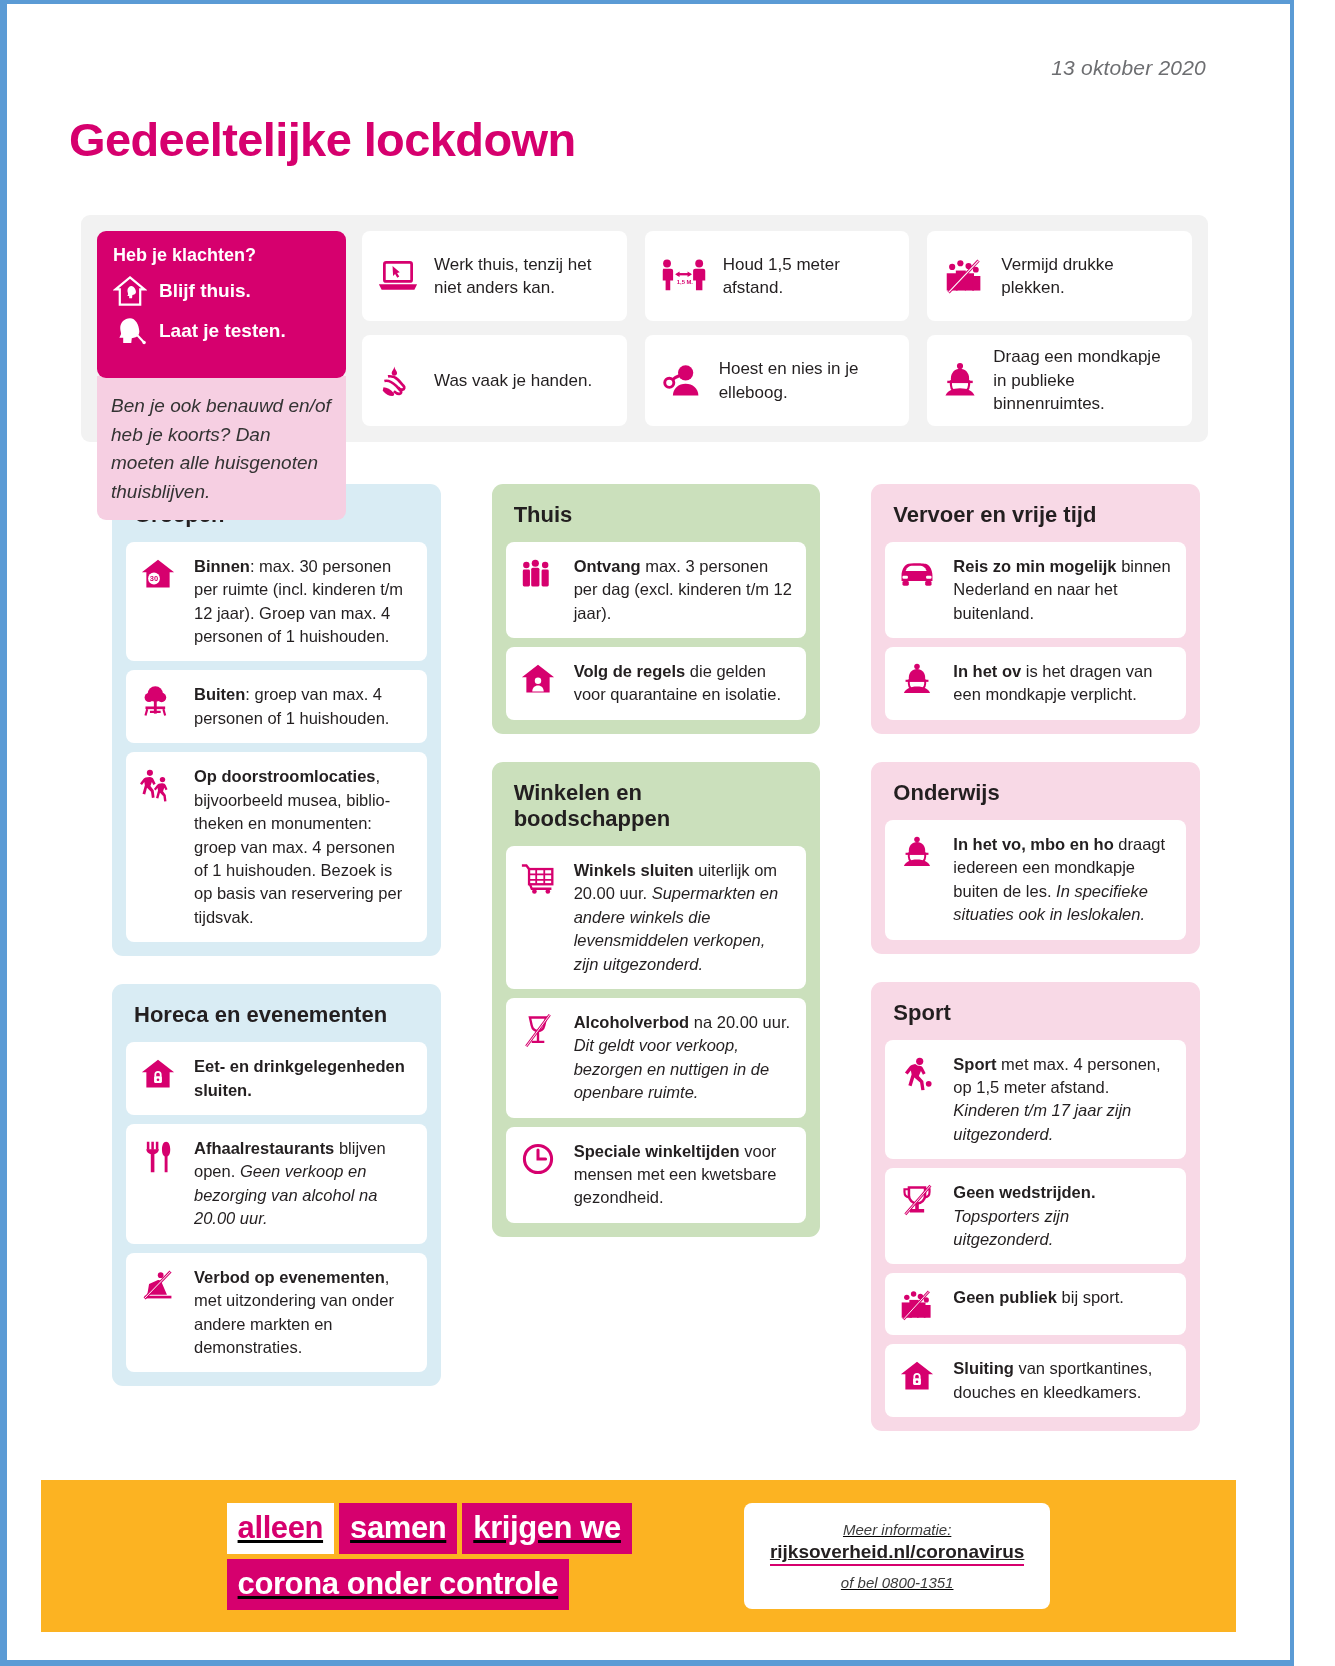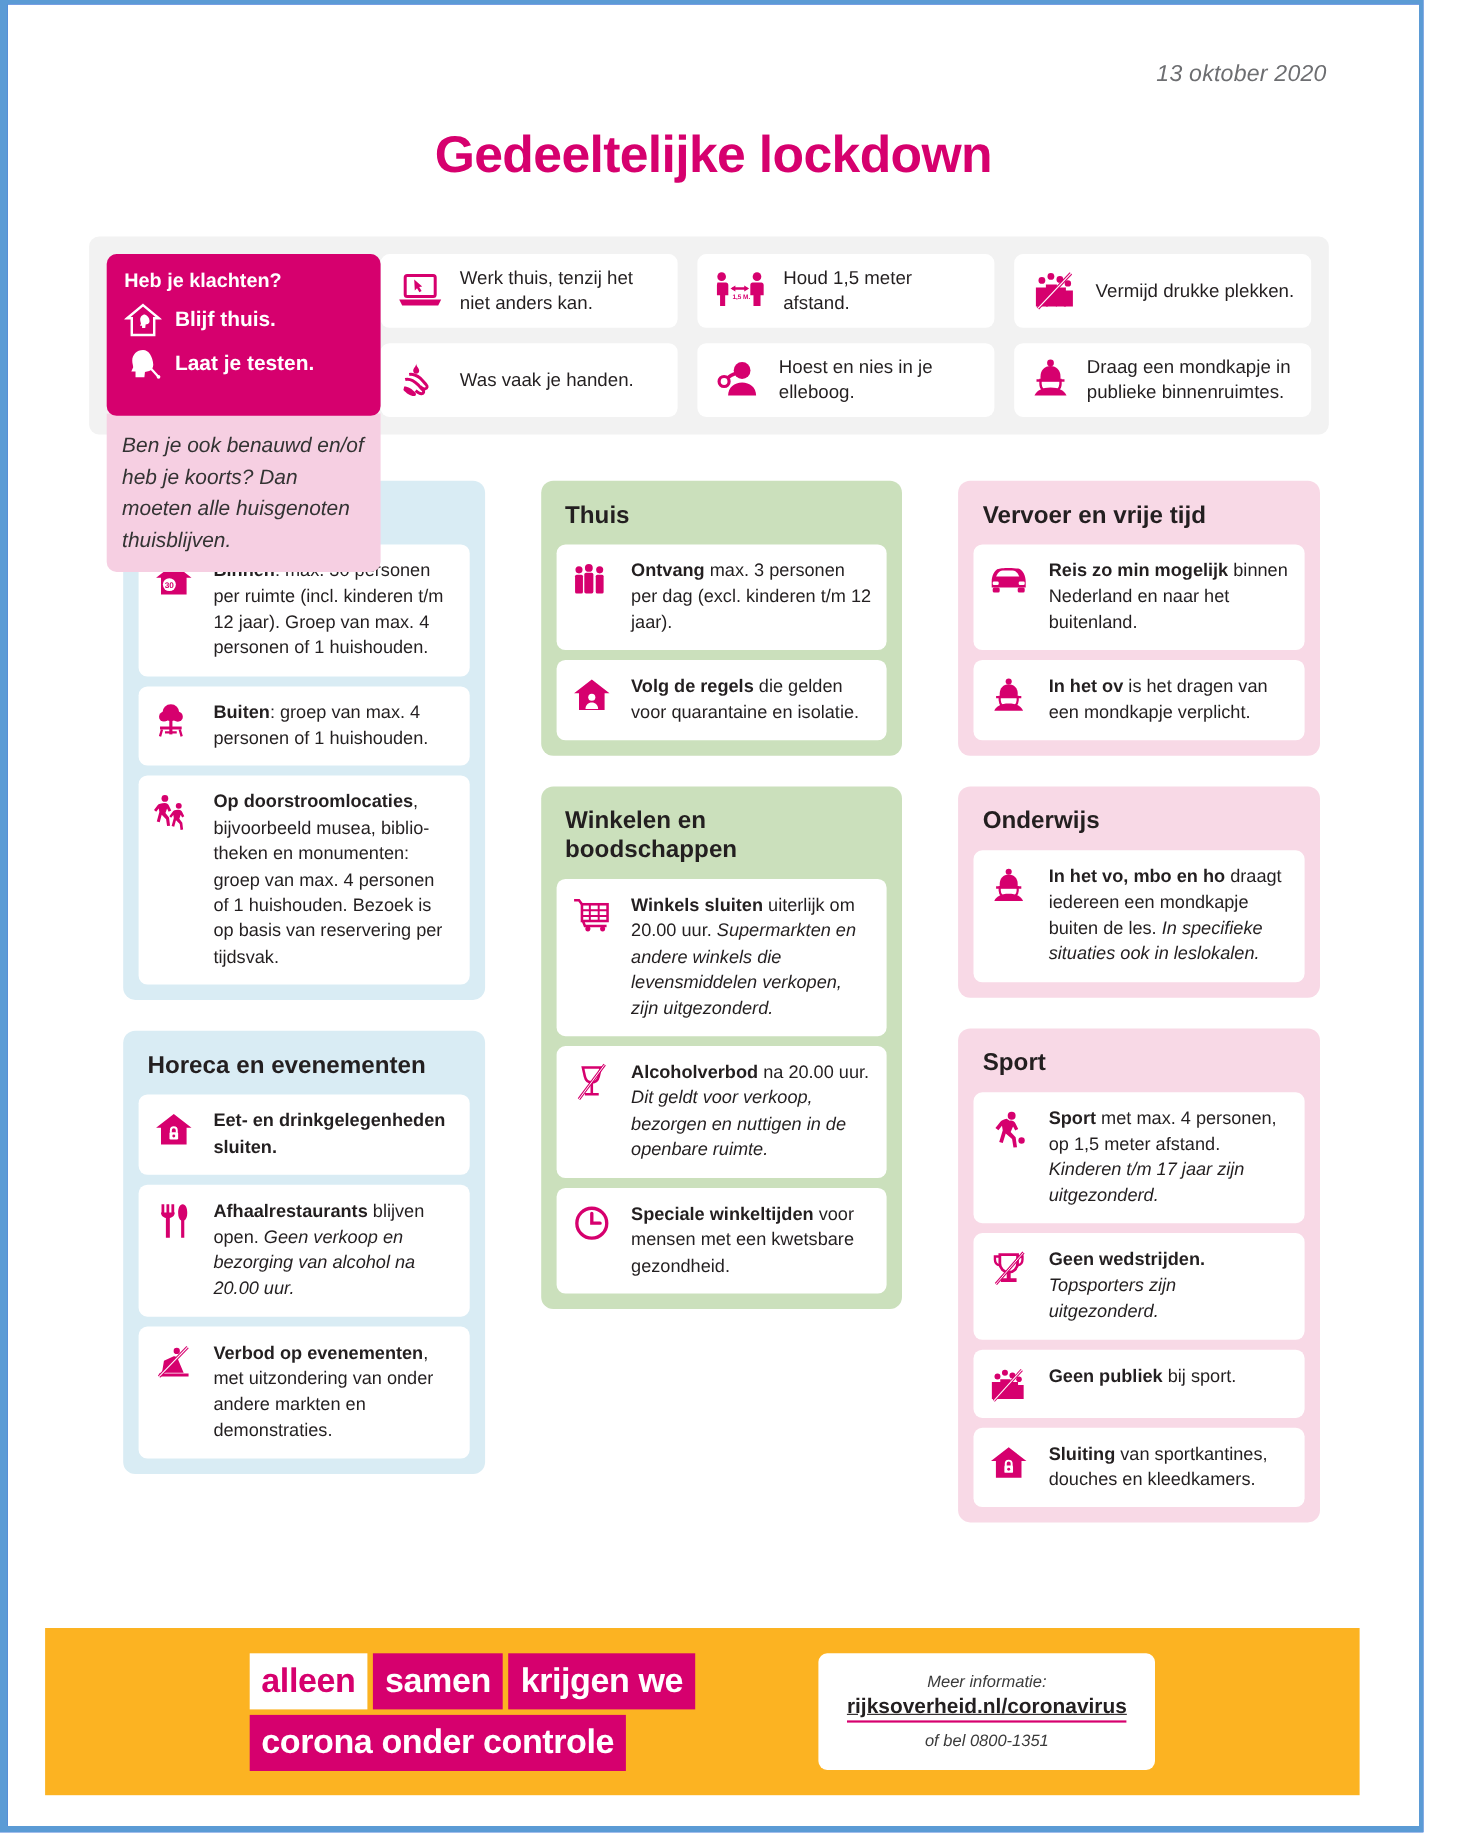--- a/index.html
+++ b/index.html
@@ -37,38 +37,39 @@
     text-align: right;
     padding-top: 52px;
     padding-right: 22px;
     font-size: 21px;
     font-style: italic;
     color: #6d6e71;
     letter-spacing: .2px;
   }
 
   .main-title {
-    text-align: center;
+    text-align: left;
     margin-top: 32px;
     font-size: 47px;
     font-weight: bold;
     color: #d6006e;
     letter-spacing: -.6px;
   }
 
   
   .basics-panel {
     position: relative;
     margin-top: 48px;
     margin-left: 12px;
     margin-right: 20px;
     background: #f2f2f2;
     border-radius: 9px;
     padding: 16px 16px 16px 16px;
     display: flex;
+    gap: 16px;
     min-height: 178px;
   }
 
   .klachten-wrap {
     position: relative;
     width: 249px;
     flex: 0 0 249px;
   }
 
   .klachten-box {
@@ -189,20 +190,21 @@
     position: absolute;
     left: 34px;
     right: 54px;
     bottom: 28px;
     height: 152px;
     background: #fcb322;
     display: flex;
     align-items: center;
     justify-content: center;
     gap: 112px;
+    text-decoration: underline;
   }
 
   .slogan { display: flex; flex-direction: column; gap: 5px; align-items: flex-start; }
   .slogan-row { display: flex; gap: 5px; }
   .chip {
     font-size: 31px;
     font-weight: bold;
     line-height: 1;
     padding: 9px 11px 11px 11px;
     letter-spacing: -.4px;

